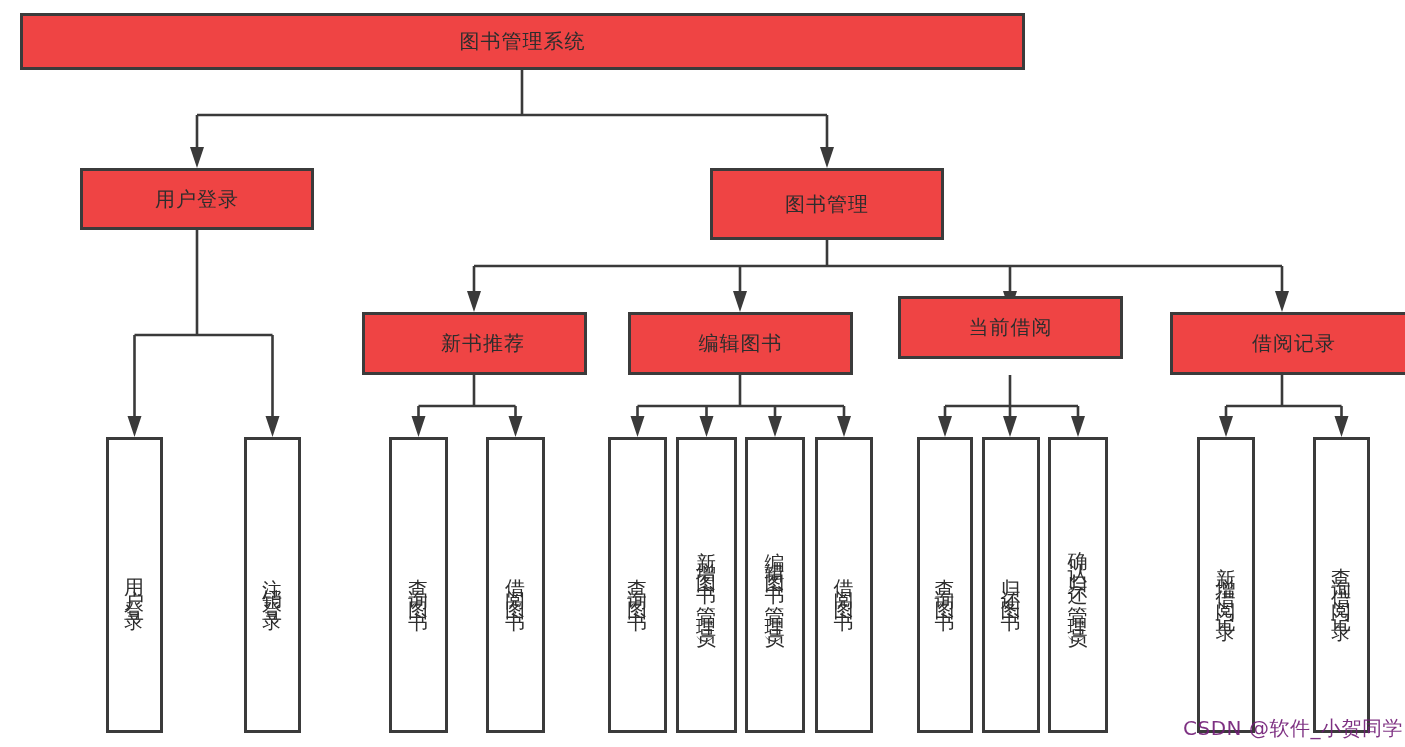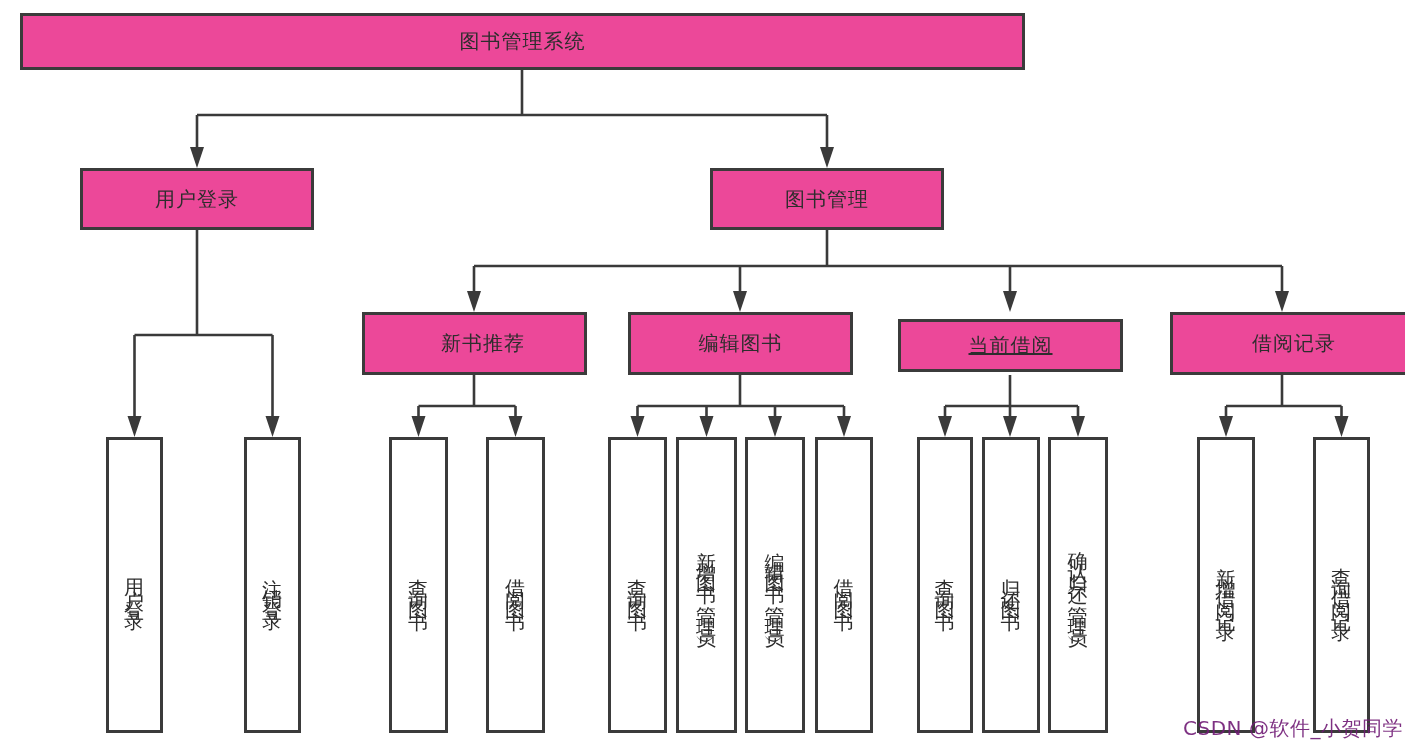--- a/index.html
+++ b/index.html
@@ -19,21 +19,21 @@
   #wires {
     position: absolute;
     left: 0;
     top: 0;
     z-index: 1;
   }
   .node {
     position: absolute;
     box-sizing: border-box;
     border: 3px solid #3b3b3b;
-    background: #ec4899;
+    background: #ef4444;
     display: flex;
     align-items: center;
     justify-content: center;
     z-index: 2;
   }
   .node .hlabel {
     font-size: 20px;
     letter-spacing: 1px;
     white-space: nowrap;
   }
@@ -98,31 +98,31 @@
       M1226,437 l-7,-21 h14 Z  M1341.5,437 l-7,-21 h14 Z"></path>
   </svg>
 
   <div class="node" style="left:20px; top:13px; width:1005px; height:57px;">
     <span class="hlabel">图书管理系统</span>
   </div>
 
   <div class="node" style="left:80px; top:168px; width:234px; height:62px;">
     <span class="hlabel">用户登录</span>
   </div>
-  <div class="node" style="left:710px; top:168px; width:234px; height:62px;">
+  <div class="node" style="left:710px; top:168px; width:234px; height:72px;">
     <span class="hlabel">图书管理</span>
   </div>
 
   <div class="node" style="left:362px; top:312px; width:225px; height:63px;padding-left:17px;">
     <span class="hlabel">新书推荐</span>
   </div>
   <div class="node" style="left:628px; top:312px; width:225px; height:63px;">
     <span class="hlabel">编辑图书</span>
   </div>
-  <div class="node" style="left:898px; top:319px; width:225px; height:53px;text-decoration:underline;">
+  <div class="node" style="left:898px; top:296px; width:225px; height:63px;">
     <span class="hlabel">当前借阅</span>
   </div>
   <div class="node" style="left:1170px; top:312px; width:248px; height:63px;">
     <span class="hlabel">借阅记录</span>
   </div>
 
   <div class="leaf" style="left:106px; top:437px; width:57px; height:296px;">
     <span class="vlabel">用户登录</span>
   </div>
   <div class="leaf" style="left:244px; top:437px; width:57px; height:296px;">

